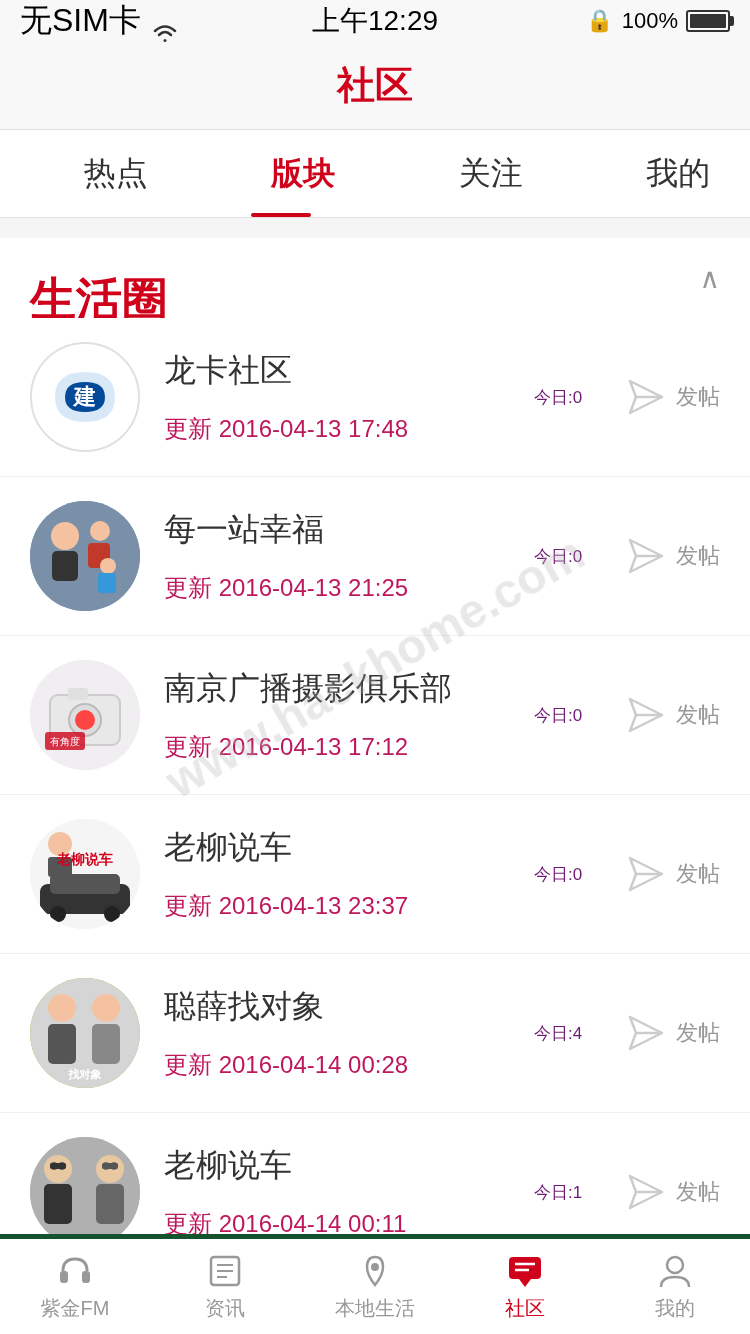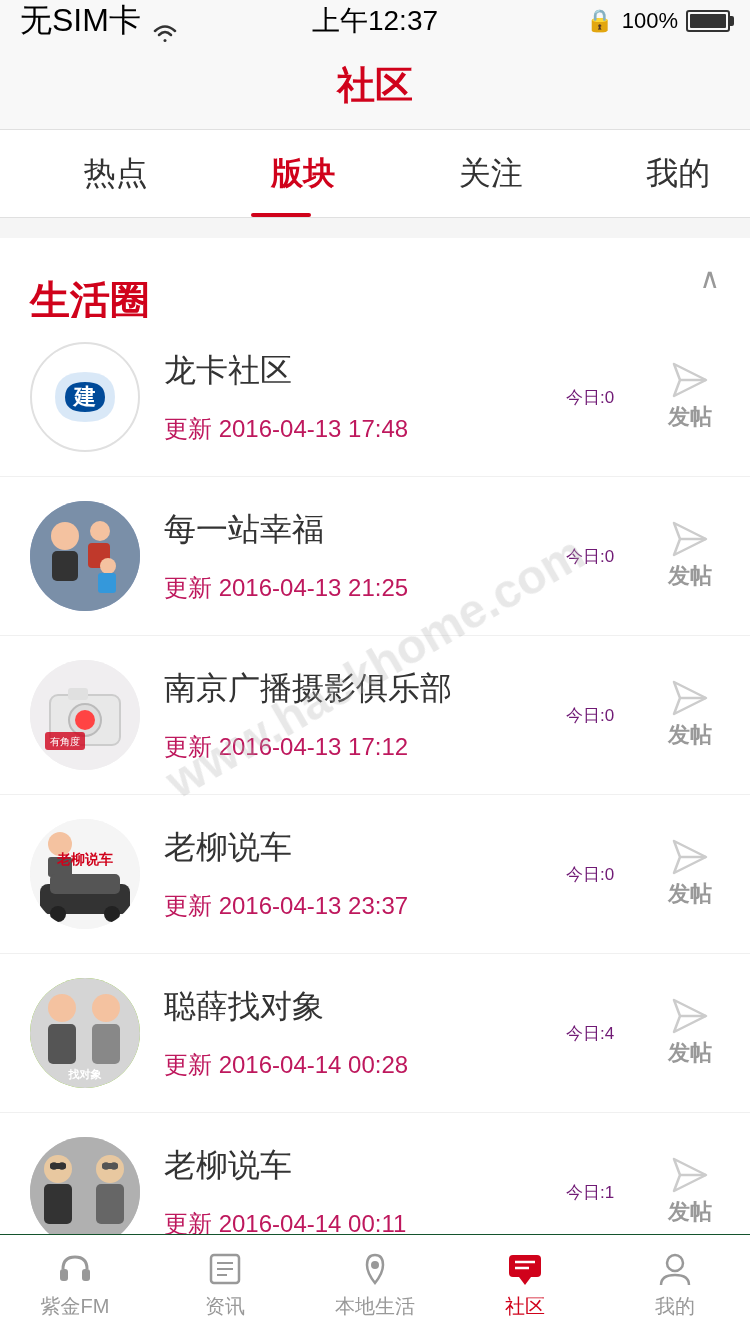--- a/index.html
+++ b/index.html
@@ -128,21 +128,21 @@
       width: 750px;
       height: 80px;
       background: #fff;
       display: flex;
       align-items: center;
       justify-content: space-between;
       padding: 0 30px;
       margin-top: 20px;
     }
     .section-title {
-      font-size: 40px;
+      font-size: 46px;
       font-weight: 600;
       color: #d0021b;
       margin-top: 44px;
     }
     .chevron-up {
       font-size: 28px;
       color: #999;
     }
 
     
@@ -192,26 +192,25 @@
       gap: 6px;
       margin-left: 20px;
       min-width: 100px;
     }
     .item-count {
       font-size: 17px;
       color: #701a75;
     }
     .item-action {
       display: flex;
-      flex-direction: column;
-      align-items: center;
-      gap: 4px;
+      flex-direction: row;
+      align-items: center;
+      gap: 12px;
       margin-left: 20px;
       min-width: 60px;
-      font-weight: bold;
     }
     .action-label {
       font-size: 22px;
       color: #999;
     }
 
     
     .avatar-ccb {
       background: #fff;
       border: 2px solid #e0e0e0;
@@ -234,21 +233,21 @@
     }
 
     
     .bottom-nav {
       position: fixed;
       bottom: 0;
       left: 0;
       width: 750px;
       height: 100px;
       background: #fff;
-      border-top: 1px solid #14532d;
+      border-top: 5px solid #14532d;
       display: flex;
       align-items: flex-end;
     }
     .bottom-nav-item {
       flex: 1;
       height: 100%;
       display: flex;
       flex-direction: column;
       align-items: center;
       justify-content: center;
@@ -286,21 +285,21 @@
 
 <div class="status-bar">
   <div class="status-left">
     <span>无SIM卡</span>
     <svg width="28" height="22" viewBox="0 0 28 22">
       <path d="M14 18 L14 18 A1.5 1.5 0 1 1 14 21 A1.5 1.5 0 1 1 14 18Z" fill="#333"></path>
       <path d="M8 14 Q14 8 20 14" stroke="#333" stroke-width="2.5" fill="none" stroke-linecap="round"></path>
       <path d="M4 10 Q14 1 24 10" stroke="#333" stroke-width="2.5" fill="none" stroke-linecap="round"></path>
     </svg>
   </div>
-  <div class="status-center">上午12:37</div>
+  <div class="status-center">上午12:29</div>
   <div class="status-right">
     <span style="font-size:22px;">🔒</span>
     <span>100%</span>
     <div class="battery-icon">
       <div class="battery-fill"></div>
     </div>
   </div>
 </div>
 
 <div class="title-bar">

